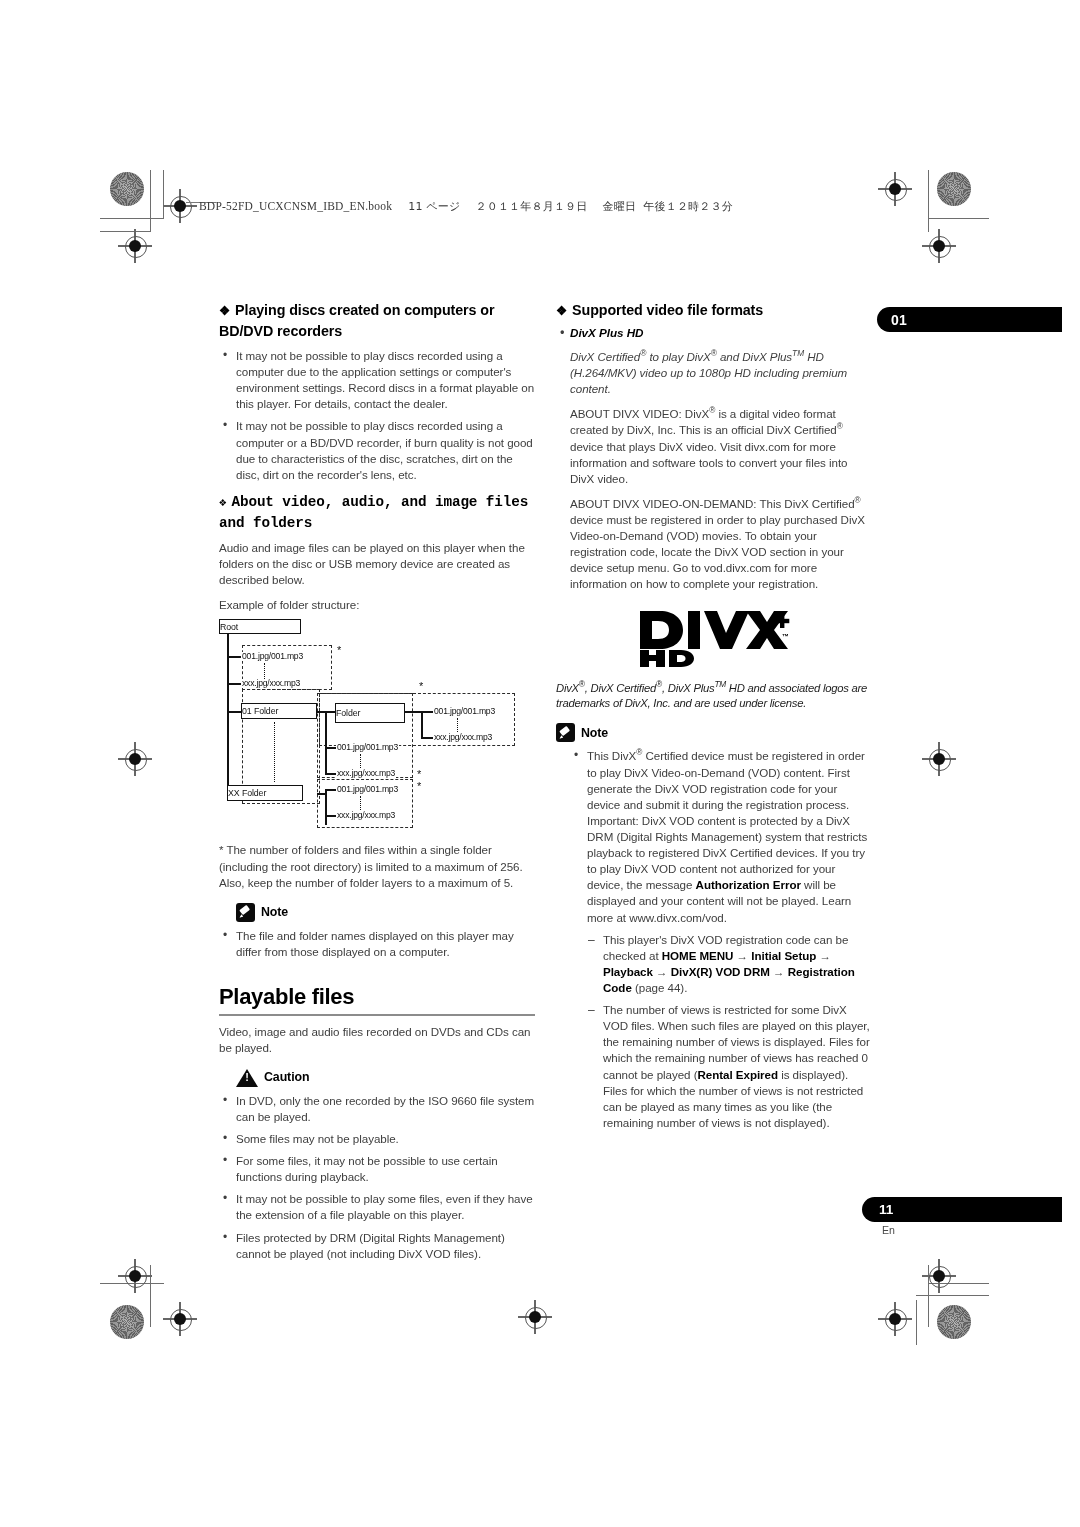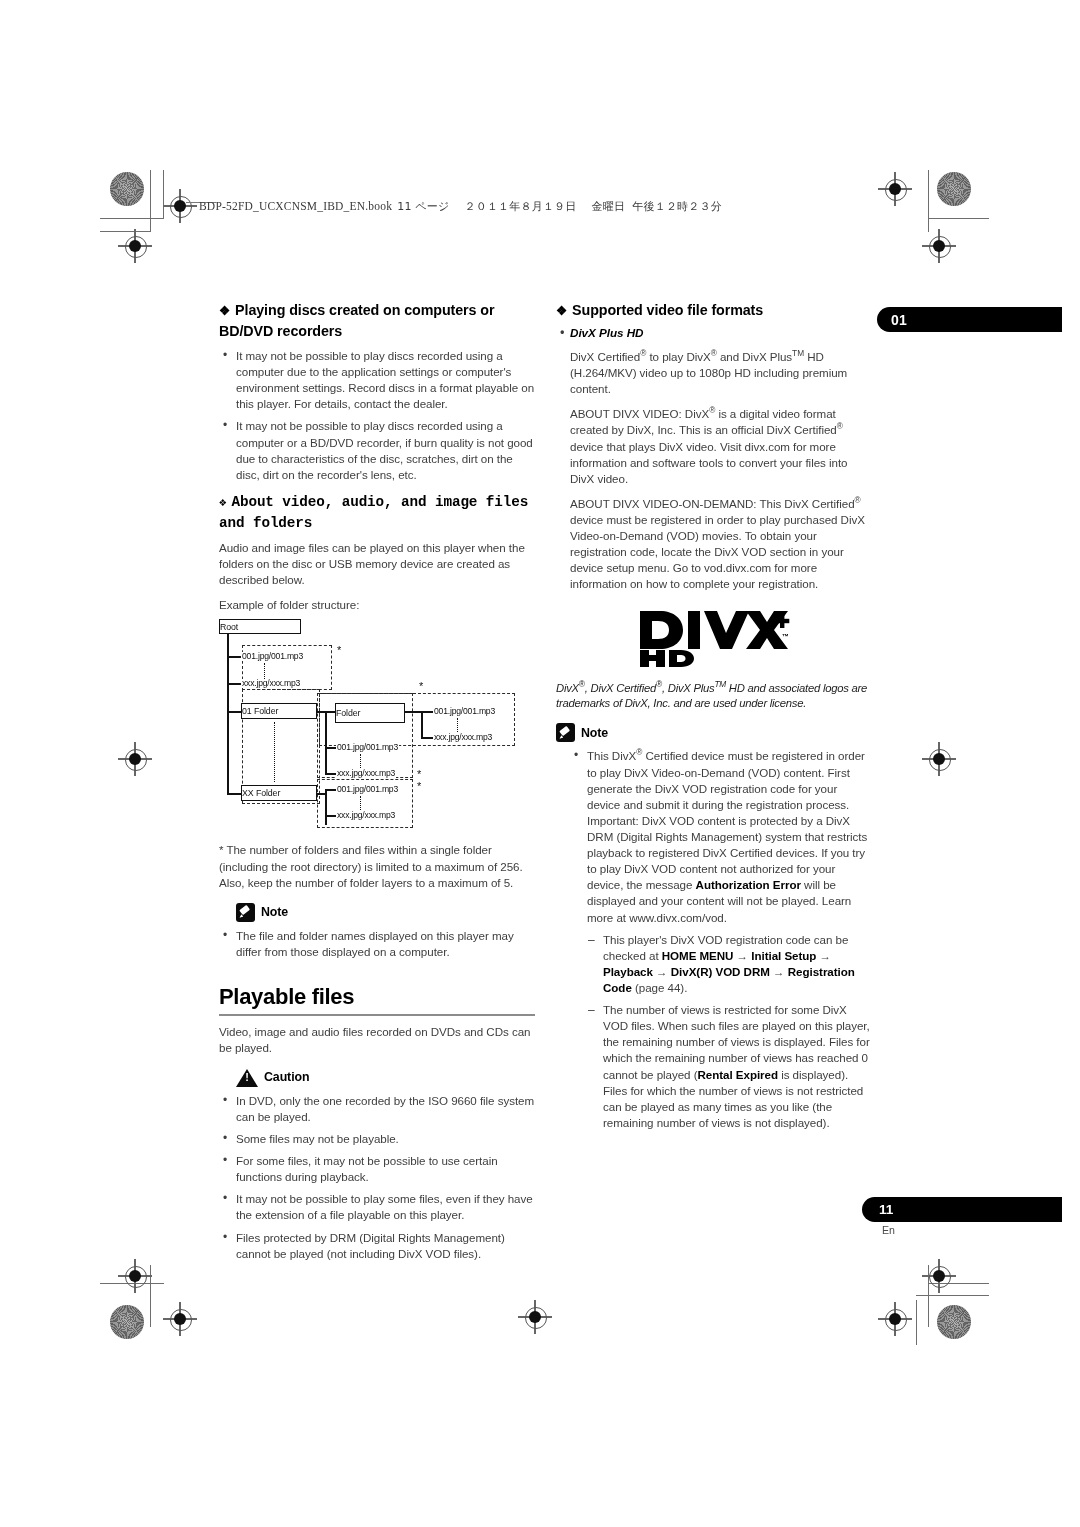--- a/index.html
+++ b/index.html
@@ -248,21 +248,21 @@
   <div class="regmark" style="left:878px; top:1302px;">
     <div class="vl"></div>
       <div class="hl"></div>
       <div class="ring"></div>
       <div class="dot"></div>
   </div>
 
   <div class="slug-rule" style="left:186px; top:202px; width:30px;"></div>
   <div class="slug" style="left:199px; top:199px;">
     <span>BDP-52FD_UCXCNSM_IBD_EN.book</span>
-    <span class="jp" style="margin-left:2px;">11 ページ</span>
+    <span class="jp" style="margin-left:13px;">11 ページ</span>
     <span class="jp" style="margin-left:12px;">２０１１年８月１９日</span>
     <span class="jp" style="margin-left:12px;">金曜日</span>
     <span class="jp" style="margin-left:4px;">午後１２時２３分</span>
   </div>
 
   <div class="chapter-tab">
     <span>01</span>
   </div>
 
   <div class="page-tab">
@@ -307,21 +307,21 @@
       <div class="file" style="left:22px; top:60px;">xxx.jpg/xxx.mp3</div>
       <div class="star" style="left:118px; top:26px;">*</div>
 
       <div class="sline" style="left:8px; top:92px; width:14px; height:1.5px;"></div>
       <div class="box" style="left:22px; top:84px; width:76px; height:16px;">
         <span>01 Folder</span>
       </div>
       <div class="vdots" style="left:55px; top:103px; height:60px;"></div>
 
       <div class="sline" style="left:8px; top:174px; width:14px; height:1.5px;"></div>
-      <div class="box" style="left:22px; top:166px; width:76px; height:16px;">
+      <div class="box" style="left:8px; top:166px; width:76px; height:16px;">
         <span>XX Folder</span>
       </div>
 
       <div class="sline" style="left:106px; top:92px; width:1.5px; height:62px;"></div>
       <div class="sline" style="left:98px; top:92px; width:9px; height:1.5px;"></div>
 
       <div class="sline" style="left:107px; top:92px; width:9px; height:1.5px;"></div>
       <div class="box" style="left:116px; top:84px; width:70px; height:20px;">
         <span>Folder</span>
       </div>
@@ -383,21 +383,21 @@
 
   <div class="col col-right">
 
     <h2 class="sec" style="margin-bottom:4px;">
       <span class="dia">❖</span><span>Supported video file formats</span>
     </h2>
     <ul class="bul" style="margin-bottom:8px;">
       <li class="bold" style="padding-left:14px;">DivX Plus HD</li>
     </ul>
 
-    <p class="body" style="padding-left:14px;">
+    <p class="body" style="padding-left:14px;font-style:italic;">
       <span>DivX Certified</span><sup class="reg">®</sup><span> to play DivX</span><sup class="reg">®</sup><span> and DivX Plus</span><sup class="tm">TM</sup><span> HD (H.264/MKV) video up to 1080p HD including premium content.</span>
     </p>
 
     <p class="body" style="padding-left:14px;">
       <span>ABOUT DIVX VIDEO: DivX</span><sup class="reg">®</sup><span> is a digital video format created by DivX, Inc. This is an official DivX Certified</span><sup class="reg">®</sup><span> device that plays DivX video. Visit divx.com for more information and software tools to convert your files into DivX video.</span>
     </p>
 
     <p class="body" style="padding-left:14px;">
       <span>ABOUT DIVX VIDEO-ON-DEMAND: This DivX Certified</span><sup class="reg">®</sup><span> device must be registered in order to play purchased DivX Video-on-Demand (VOD) movies. To obtain your registration code, locate the DivX VOD section in your device setup menu. Go to vod.divx.com for more information on how to complete your registration.</span>
     </p>

